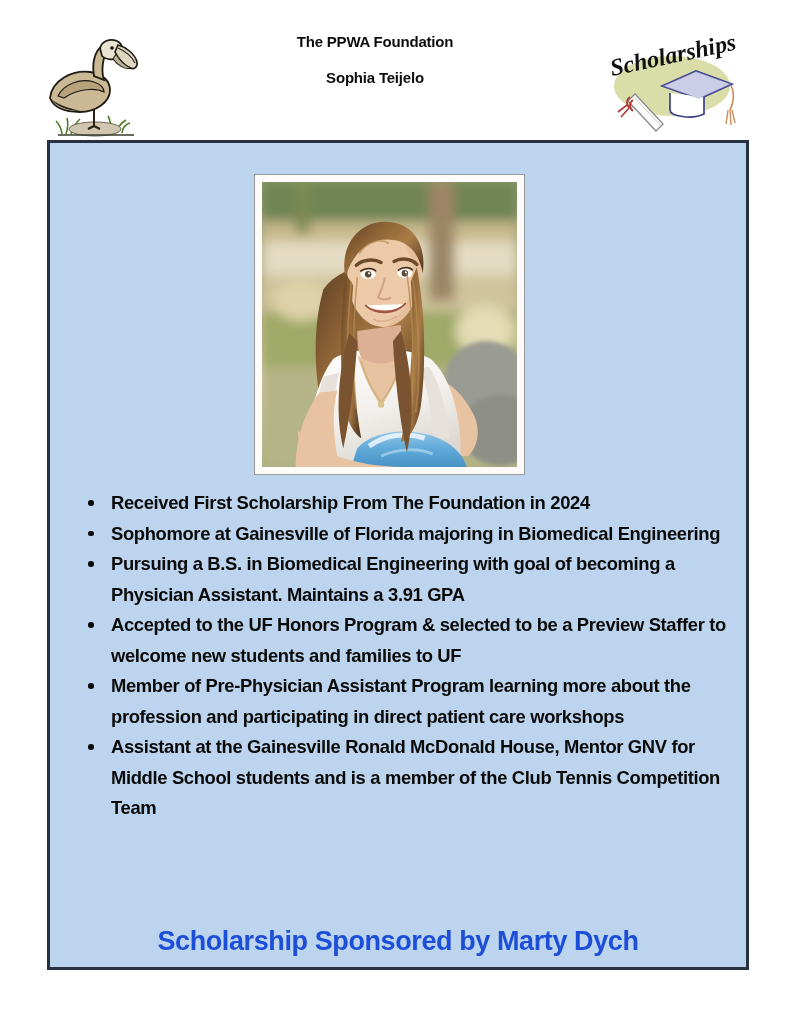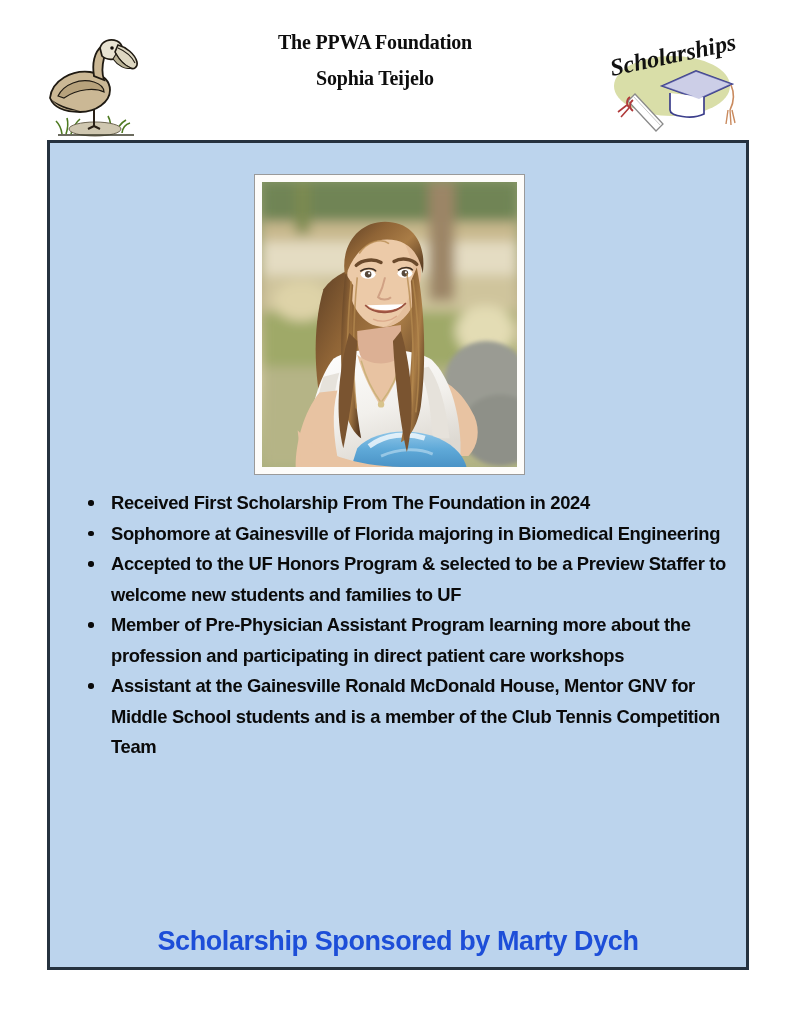--- a/index.html
+++ b/index.html
@@ -32,23 +32,23 @@
     height: 108px;
   }
   .header-titles {
     position: absolute;
     left: 150px;
     top: 24px;
     width: 450px;
     text-align: center;
   }
   .title-line {
-    font-family: Liberation Serif, serif;
+    font-family: Liberation Sans, sans-serif;
     font-weight: bold;
-    font-size: 20px;
+    font-size: 15px;
     line-height: 36px;
     letter-spacing: -0.2px;
     color: #0d0d0d;
     white-space: nowrap;
   }
   .scholar-logo {
     position: absolute;
     left: 600px;
     top: 38px;
     width: 150px;
@@ -335,19 +335,20 @@
         <path d="M88 152 C76 192 74 238 82 268 C88 240 94 196 96 160 Z" fill="#7a5430"></path>
 
         <rect width="257" height="287" fill="none"></rect>
       </svg>
     </div>
   </div>
 
   <ul class="bullets">
     <li>Received First Scholarship From The Foundation in 2024</li>
     <li>Sophomore at Gainesville of Florida majoring in Biomedical Engineering</li>
+    <li>Pursuing a B.S. in Biomedical Engineering with goal of becoming a Physician Assistant. Maintains a 3.91 GPA</li>
     <li>Accepted to the UF Honors Program &amp; selected to be a Preview Staffer to welcome new students and families to UF</li>
     <li>Member of Pre-Physician Assistant Program learning more about the profession and participating in direct patient care workshops</li>
     <li>Assistant at the Gainesville Ronald McDonald House, Mentor GNV for Middle School students and is a member of the Club Tennis Competition Team</li>
   </ul>
 
   <div class="sponsor">Scholarship Sponsored by Marty Dych</div>
 </div>
 
 </body></html>

